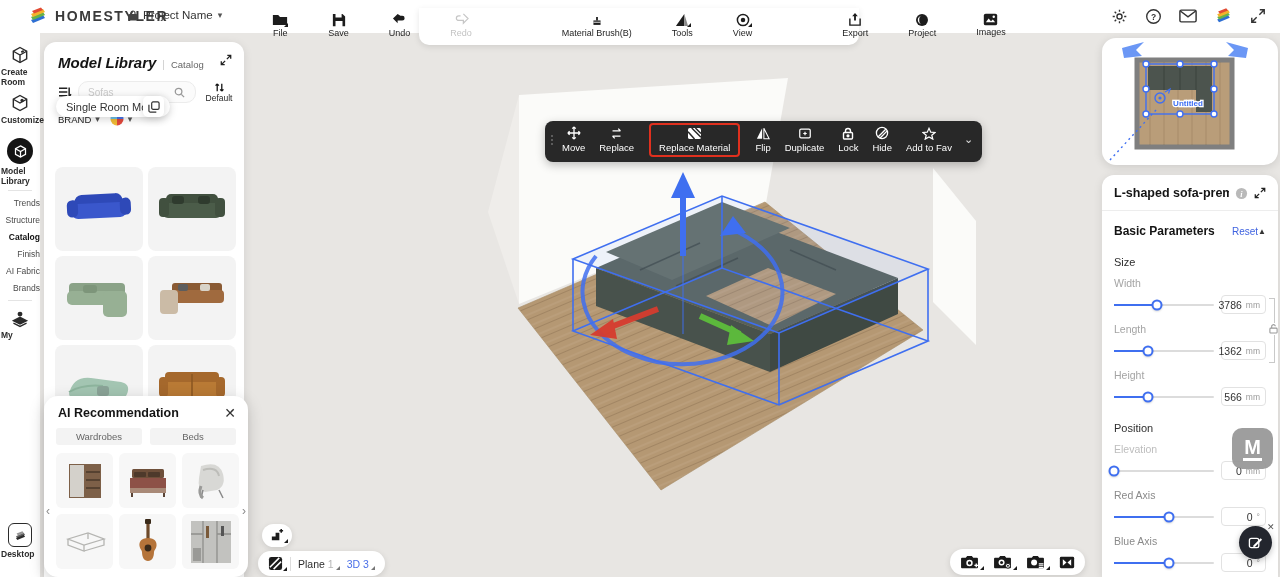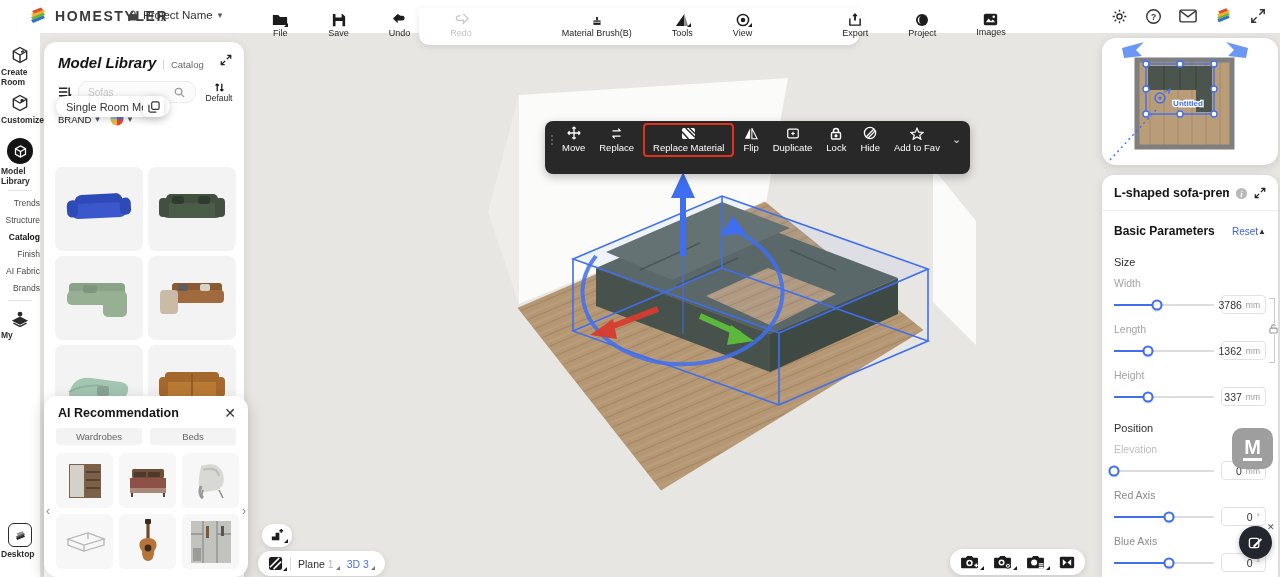--- a/index.html
+++ b/index.html
@@ -57,24 +57,24 @@
   .aix{font-size:14px;color:#333;cursor:pointer;line-height:1;}
   .aitabs{display:flex;gap:8px;padding:8px 12px 0 12px;}
   .aitab{flex:1;height:17px;background:#f3f3f3;border-radius:3px;display:flex;align-items:center;justify-content:center;
          font-size:9.5px;color:#666;cursor:pointer;}
   .aigrid{display:flex;flex-wrap:wrap;gap:6px;padding:8px 0 0 12px;width:192px;}
   .aithumb{width:57px;height:55px;background:#f7f7f7;border-radius:6px;display:flex;align-items:center;justify-content:center;cursor:pointer;}
   .ainav{position:absolute;top:108px;font-size:12px;color:#8a8a8a;cursor:pointer;}
   
   .scene{position:absolute;left:0;top:0;z-index:1;}
   .flotool{position:absolute;left:545px;top:121px;height:37px;background:#282828;border-radius:8px;
-           box-shadow:0 3px 10px rgba(0,0,0,.25);display:flex;align-items:center;padding:0 4px 16px 6px;z-index:12;}
+           box-shadow:0 3px 10px rgba(0,0,0,.25);display:flex;align-items:center;padding:0 4px 4px 6px;z-index:12;}
   .titem{display:flex;flex-direction:column;align-items:center;justify-content:center;gap:2px;padding:0 7px;cursor:pointer;}
   .tlabel{font-size:9.5px;color:#fff;white-space:nowrap;}
-  .hl{border:2px solid #e0301e;border-radius:4px;padding:2px 6px;margin:0 2px;}
+  .hl{border:2px solid #e0301e;border-radius:4px;padding:2px 6px;margin:0 8px;}
   .dots{display:flex;flex-direction:column;gap:2px;margin-right:2px;}
   .dots i{width:2px;height:2px;border-radius:50%;background:#6e6e6e;}
   .tchev{color:#e0e0e0;font-size:11px;padding:0 5px;cursor:pointer;}
   
   .minimap{position:absolute;left:1102px;top:38px;width:176px;height:127px;background:#fff;border-radius:14px;
            box-shadow:0 2px 10px rgba(0,0,0,.12);z-index:16;}
   .smpill{position:absolute;left:56px;top:96px;height:21px;background:#fff;border-radius:11px;
           box-shadow:0 2px 8px rgba(0,0,0,.18);display:flex;align-items:center;padding:0 10px;
           font-size:11px;color:#333;white-space:nowrap;z-index:17;}
   .smicon{position:absolute;left:143px;top:96px;width:21px;height:21px;background:#fff;border-radius:5px;
@@ -743,21 +743,21 @@
       </div>
     </div>
     <div class="srow">
       <div class="slabel">Height</div>
       <div class="sctrl">
         <div class="track">
           <div class="fill" style="width: 34%;"></div>
           <div class="knob" style="left: 34%;"></div>
         </div>
         <div class="vbox">
-          <span class="val">337</span>
+          <span class="val">566</span>
           <span class="unit">mm</span>
         </div>
       </div>
     </div>
     <div class="bracket"></div>
     <div class="linklock">
       <svg width="9" height="10" viewBox="0 0 10 11" fill="none" stroke="#999" stroke-width="1.2">
           <rect x="1" y="4.5" width="8" height="5.5" rx="1"></rect>
           <path d="M3 4.5 V3 a2 2 0 0 1 4-0.6"></path>
         </svg>

